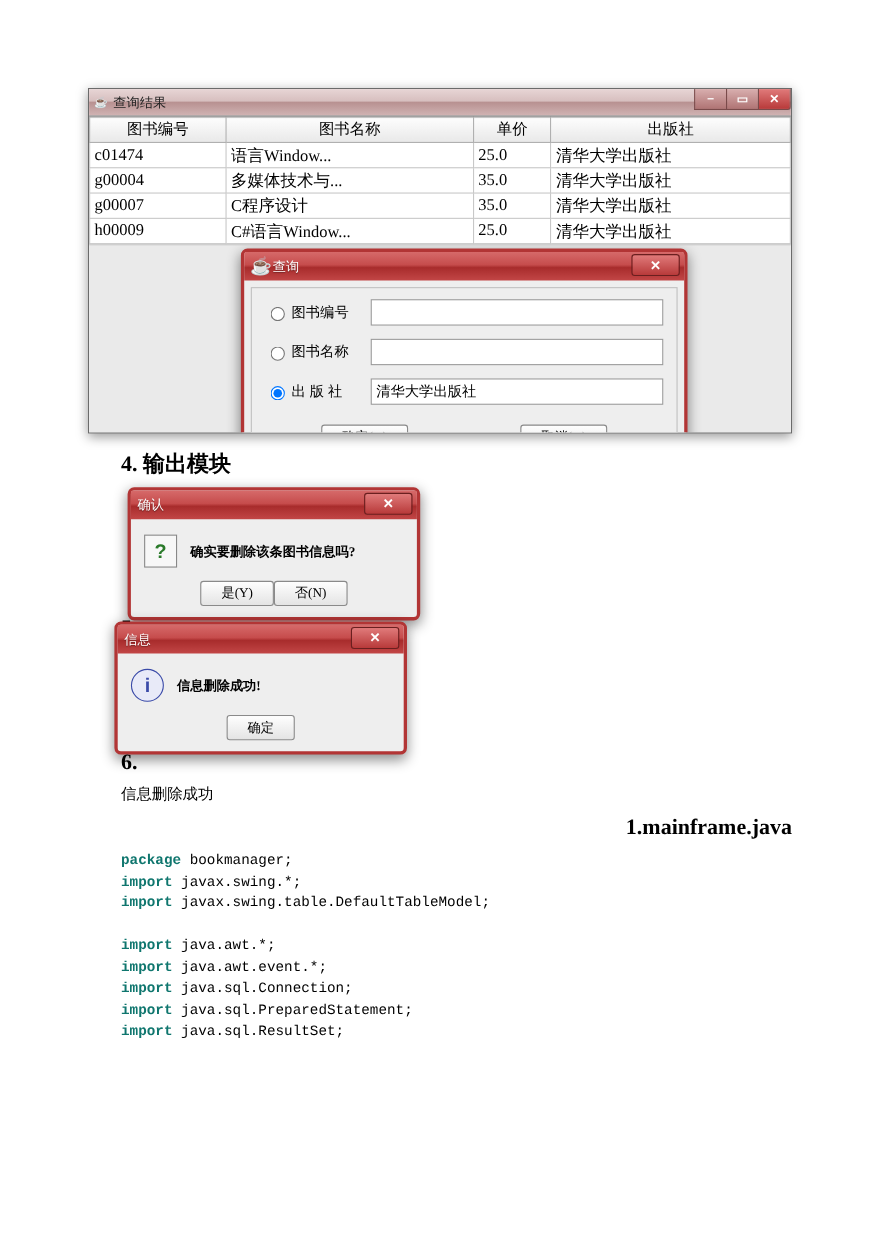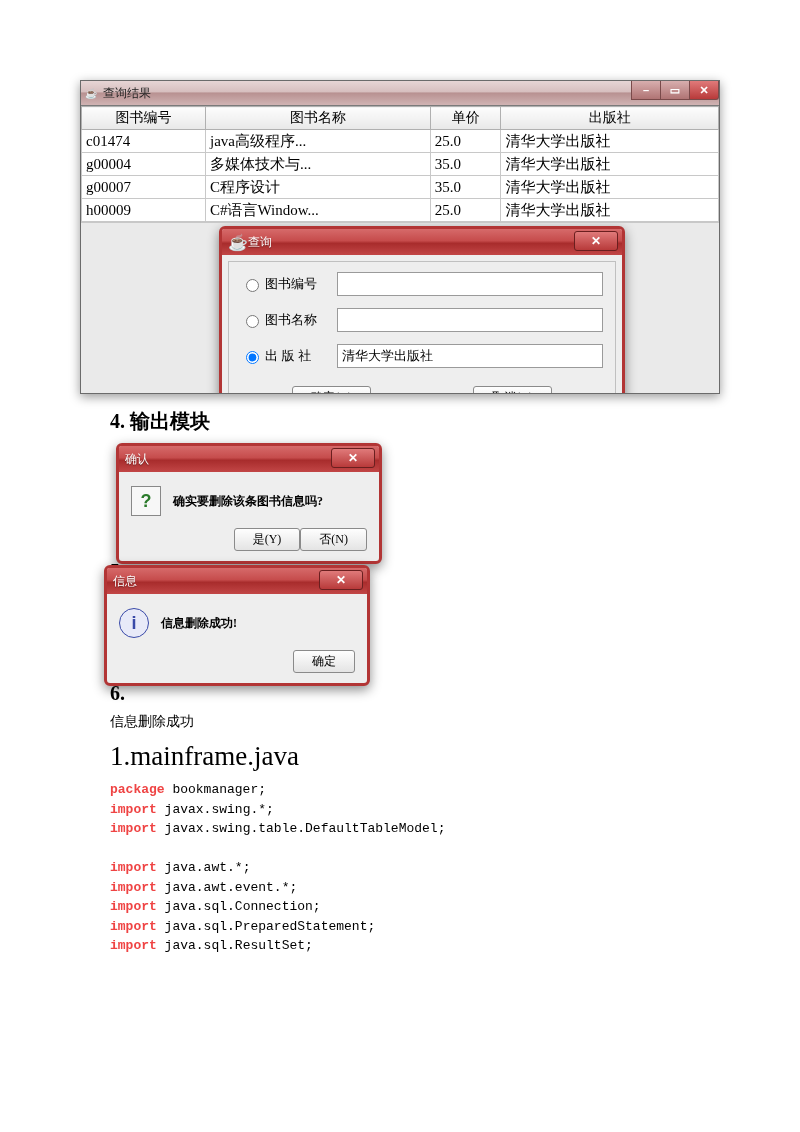--- a/index.html
+++ b/index.html
@@ -206,44 +206,45 @@
     border-color: #3a4aa8;
     background: #e8eaf8;
   }
   .msgtext {
     font-size: 12px;
     font-weight: bold;
     font-family: "SimSun", serif;
   }
   .btnrow2 {
     display: flex;
-    justify-content: flex-end;
+    justify-content: center;
   }
 
   .src-note {
     font-family: "SimSun", serif;
     font-size: 14px;
     margin: 4px 0 4px 30px;
   }
 
   h2.codehdr {
     font-family: "Times New Roman", serif;
-    font-size: 27px;
-    font-weight: normal;
+    font-size: 20px;
+    font-weight: bold;
     margin: 10px 0 8px 30px;
+    text-align: right;
   }
 
   pre.code {
     font-family: "Courier New", monospace;
     font-size: 13px;
     line-height: 1.5;
     margin: 0 0 0 30px;
     white-space: pre;
   }
-  .kw { color: #ef4444; font-weight: bold; }
+  .kw { color: #0f766e; font-weight: bold; }
 </style>
 </head>
 <body>
 
 <div class="page">
 
   <div class="win-results">
     <div class="titlebar">
       <span class="java-icon">☕</span>
       <span class="title-text">查询结果</span>
@@ -258,21 +259,21 @@
         <tr>
           <th>图书编号</th>
           <th>图书名称</th>
           <th>单价</th>
           <th>出版社</th>
         </tr>
       </thead>
       <tbody id="results-body">
           <tr>
             <td>c01474</td>
-            <td>java高级程序...</td>
+            <td>语言Window...</td>
             <td>25.0</td>
             <td>清华大学出版社</td>
           </tr>
           <tr>
             <td>g00004</td>
             <td>多媒体技术与...</td>
             <td>35.0</td>
             <td>清华大学出版社</td>
           </tr>
           <tr>

